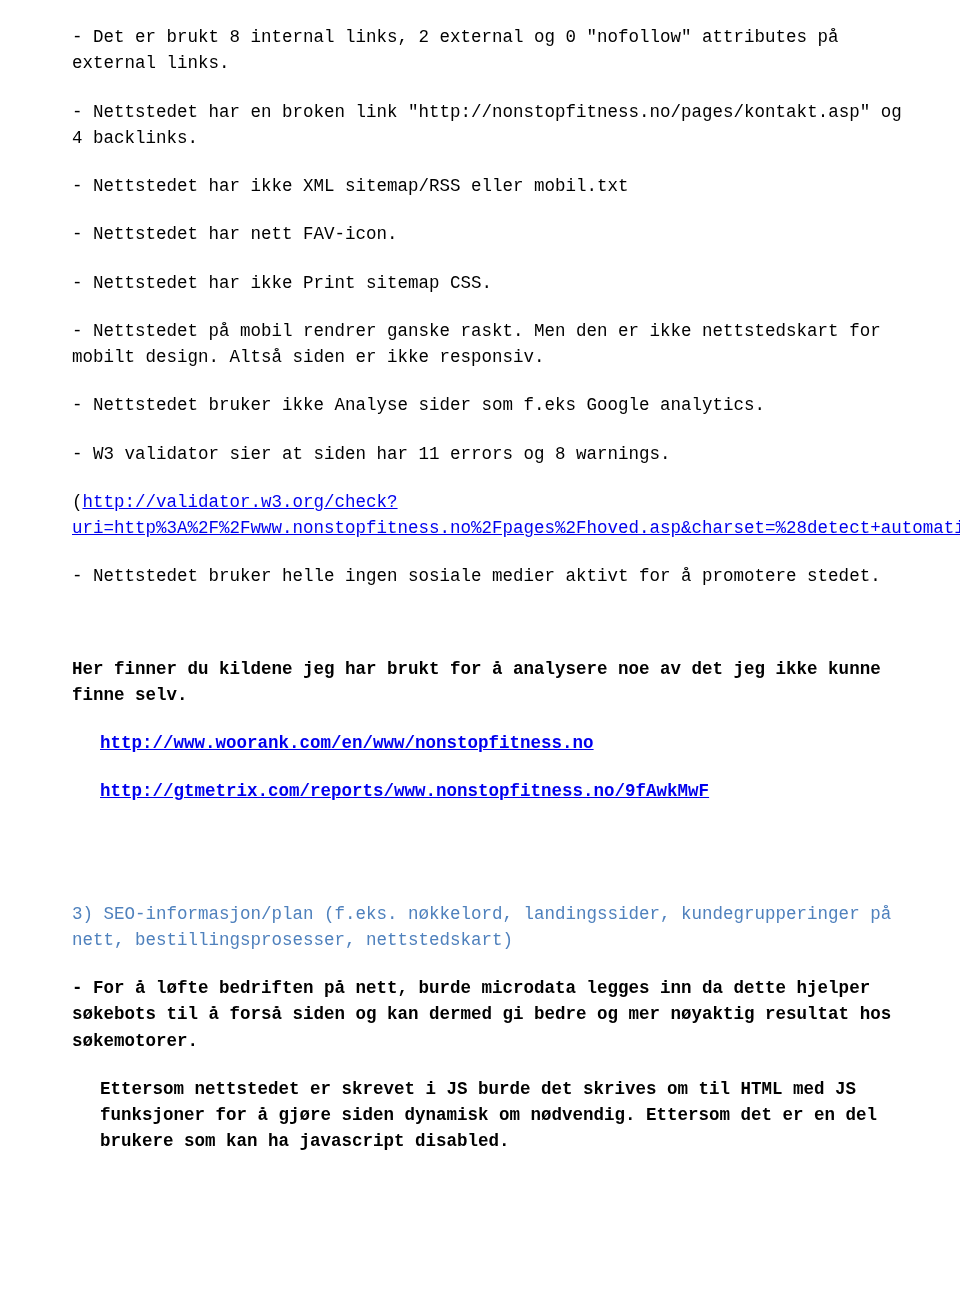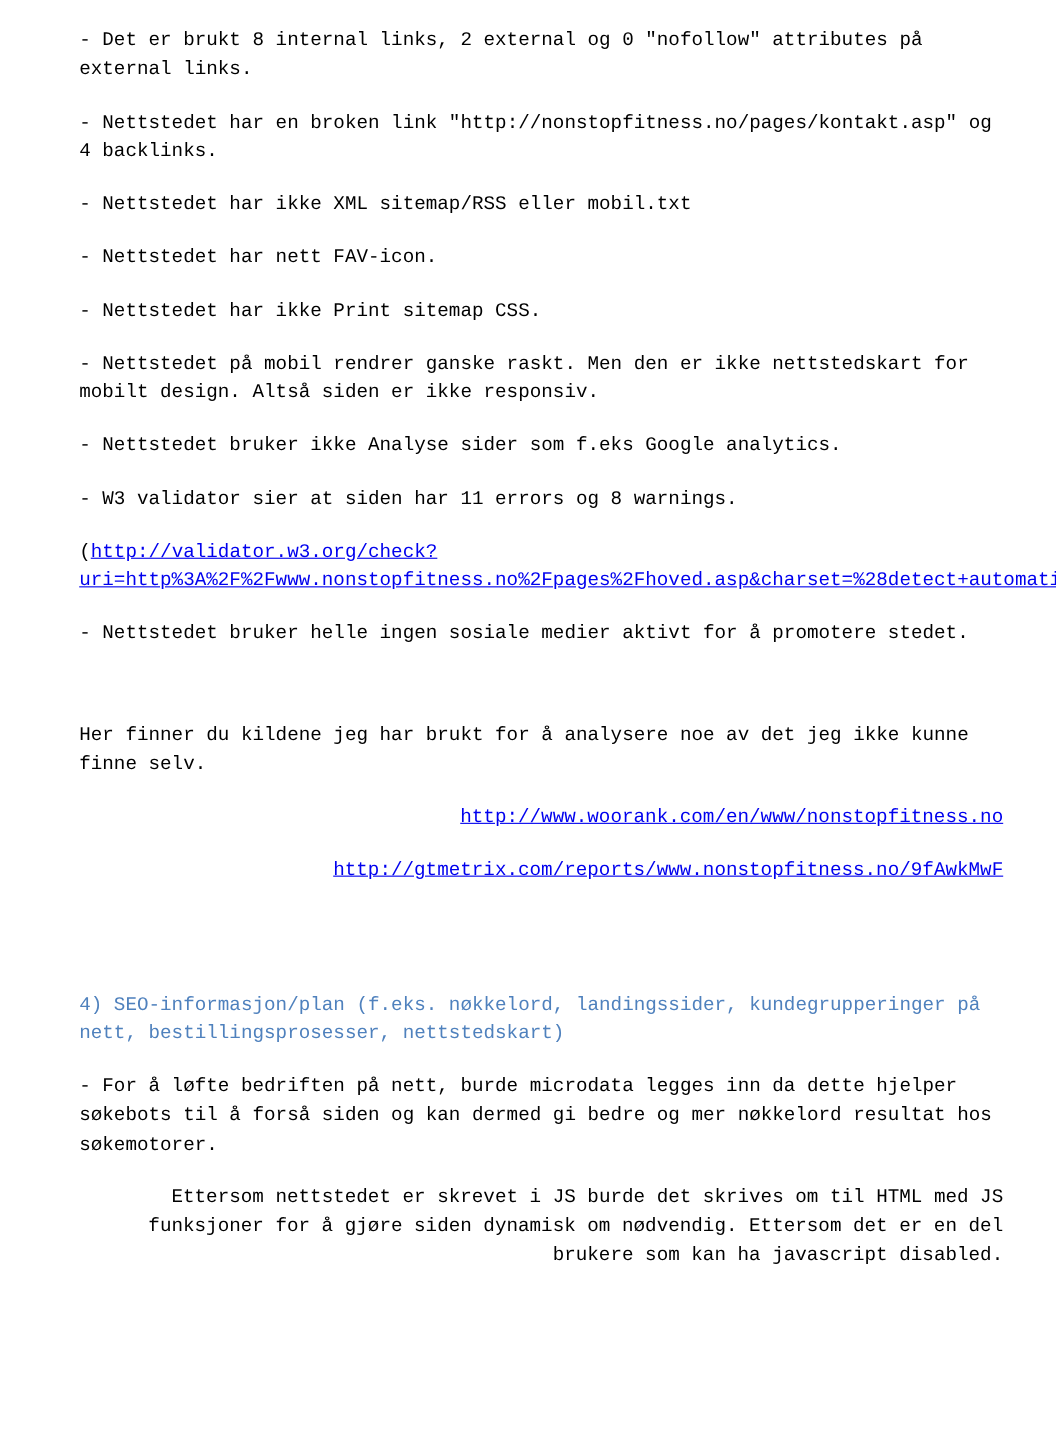--- a/index.html
+++ b/index.html
@@ -11,29 +11,28 @@
     margin: 0;
     padding: 20px 48px 20px 72px;
     width: 960px;
     box-sizing: border-box;
   }
   .para {
     margin: 4px 0 22px 0;
   }
   .indent {
     padding-left: 28px;
-    text-align: right;
   }
   a, .link {
     color: #0000EE;
     text-decoration: underline;
     cursor: pointer;
   }
   .bold {
-    font-weight: normal;
+    font-weight: bold;
   }
   .heading {
     color: #4F81BD;
   }
   .spacer-lg {
     height: 70px;
   }
   .spacer-md {
     height: 40px;
   }
@@ -72,17 +71,17 @@
 <p class="para indent">
   <a class="link bold">http://www.woorank.com/en/www/nonstopfitness.no</a>
 </p>
 
 <p class="para indent">
   <a class="link bold">http://gtmetrix.com/reports/www.nonstopfitness.no/9fAwkMwF</a>
 </p>
 
 <div class="spacer-lg"></div>
 
-<p class="para heading">4) SEO-informasjon/plan (f.eks. nøkkelord, landingssider, kundegrupperinger på nett, bestillingsprosesser, nettstedskart)</p>
+<p class="para heading">3) SEO-informasjon/plan (f.eks. nøkkelord, landingssider, kundegrupperinger på nett, bestillingsprosesser, nettstedskart)</p>
 
-<p class="para bold">- For å løfte bedriften på nett, burde microdata legges inn da dette hjelper søkebots til å forså siden og kan dermed gi bedre og mer nøkkelord resultat hos søkemotorer.</p>
+<p class="para bold">- For å løfte bedriften på nett, burde microdata legges inn da dette hjelper søkebots til å forså siden og kan dermed gi bedre og mer nøyaktig resultat hos søkemotorer.</p>
 
 <p class="para bold indent">Ettersom nettstedet er skrevet i JS burde det skrives om til HTML med JS funksjoner for å gjøre siden dynamisk om nødvendig. Ettersom det er en del brukere som kan ha javascript disabled.</p>
 
 </body></html>

